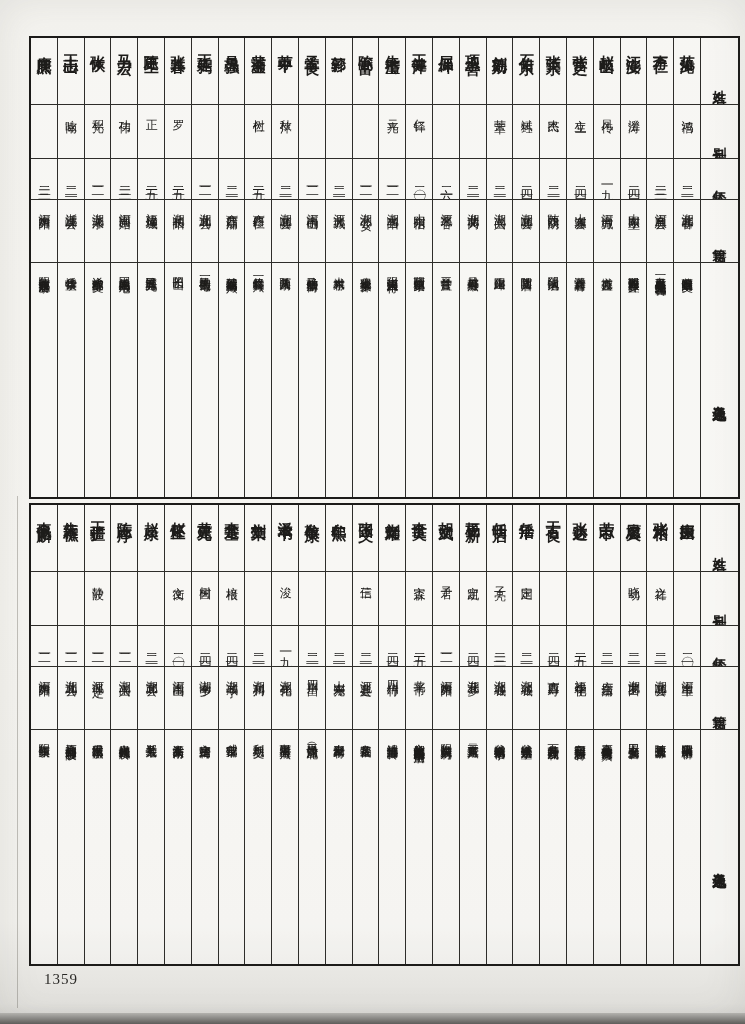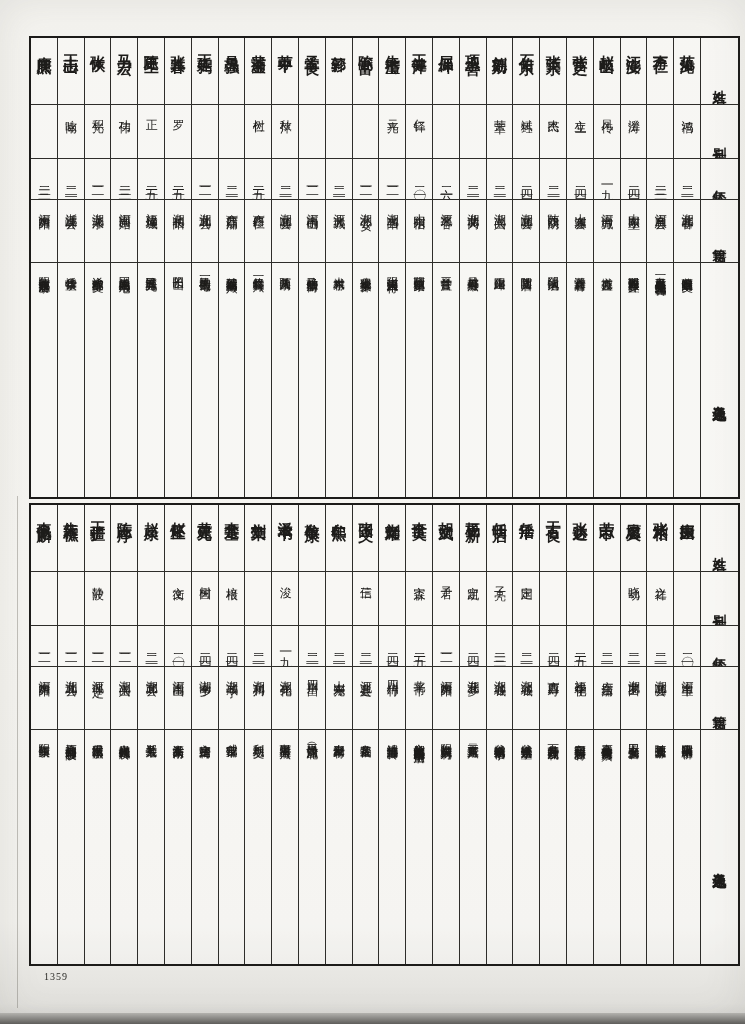--- a/index.html
+++ b/index.html
@@ -63,21 +63,21 @@
   .hcell{justify-content:center;}
   .hcell .vtext{font-weight:700;font-size:14px;}
   .hcell{align-items:center;}
   .h-name{letter-spacing:15px;margin-bottom:-15px;}
   .h-byname{letter-spacing:8px;margin-bottom:-8px;}
   .h-age{letter-spacing:4px;margin-bottom:-4px;}
   .h-native{letter-spacing:13px;margin-bottom:-13px;}
   .h-address{letter-spacing:26px;margin-bottom:-26px;}
   .page-number{
     position:absolute;left:44px;top:971px;
-    font-size:10px;color:#2a2926;letter-spacing:1px;
+    font-size:15px;color:#2a2926;letter-spacing:1px;
     font-family:"Liberation Serif","DejaVu Serif",serif;
   }
 </style>
 </head>
 <body>
 
 <div class="page">
 
   <div class="roster top">
     <div class="col header-col">

